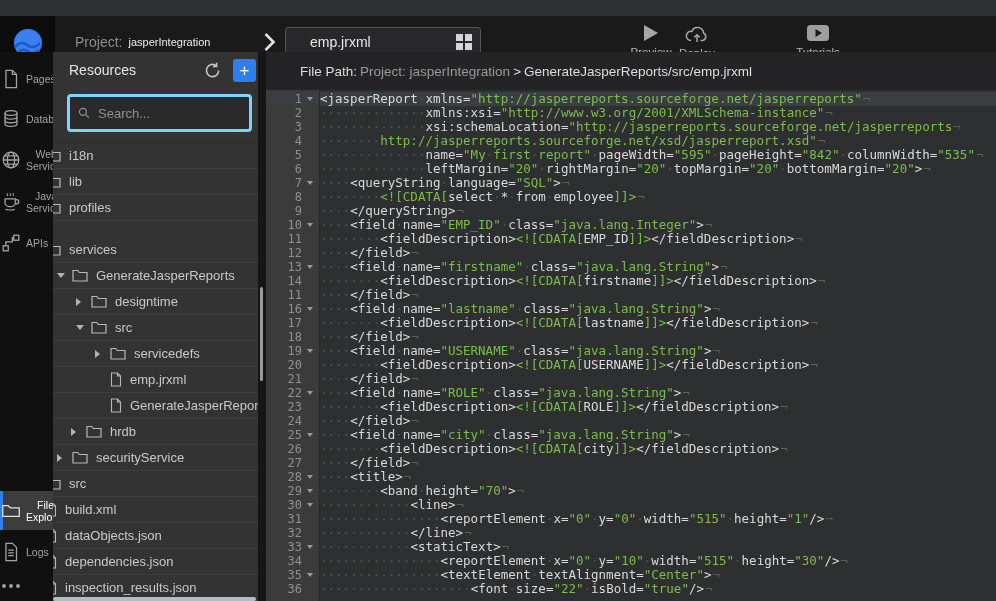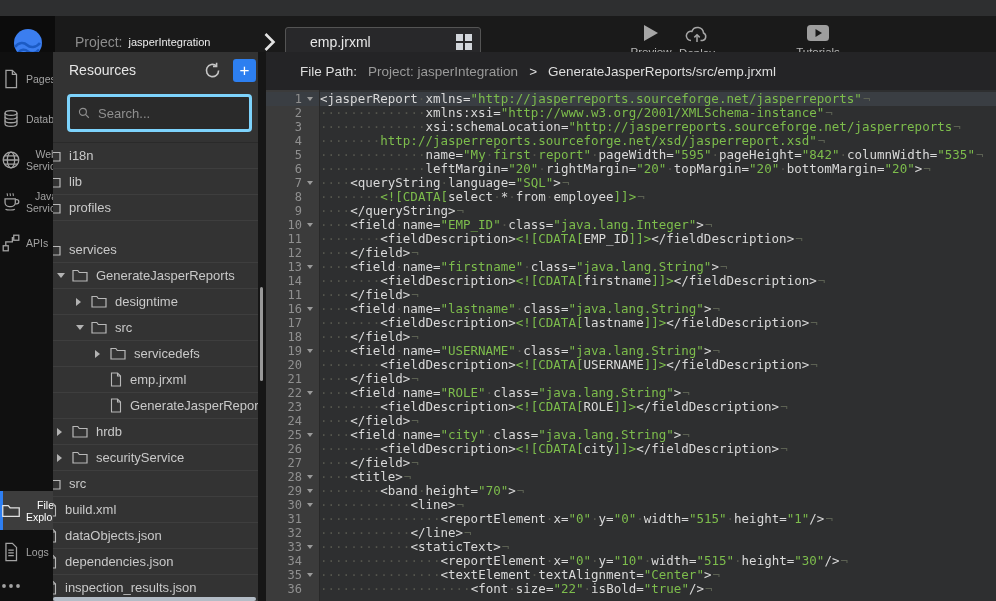--- a/index.html
+++ b/index.html
@@ -59,21 +59,21 @@
   #res-vthumb{position:absolute;left:2px;top:235px;width:3px;height:94px;background:#999;border-radius:2px;cursor:pointer;}
   #res-htrack{position:absolute;left:0;bottom:0;height:5px;width:205px;}
   #res-hthumb{position:absolute;left:0;bottom:0;height:4px;width:203px;background:#b3bcc6;border-radius:2px;cursor:pointer;}
   
   #collapse-tab{position:absolute;left:277px;top:57px;width:21px;height:25px;background:#3d3d3d;
                 border-radius:3px;color:#cfcfcf;font-size:13px;display:flex;align-items:center;
                 justify-content:center;cursor:pointer;}
   
   #editor{position:absolute;left:266px;top:52px;width:730px;height:549px;}
   #filepath{height:38px;background:#242426;display:flex;align-items:center;padding-left:34px;
-            font-size:13.5px;gap:11px;white-space:nowrap;}
+            font-size:13.5px;gap:3px;white-space:nowrap;}
   #filepath .fp-dim{color:#9a9a9a;}
   #filepath .fp-br{color:#dedede;}
   #codewrap{position:absolute;left:0;top:38px;right:0;bottom:0;display:flex;background:#2e2f30;overflow:hidden;}
   #gutter{width:54px;flex:0 0 54px;background:#3b3b3b;border-right:1px solid #292929;padding-top:2px;
           font-family:"DejaVu Sans Mono",monospace;font-size:12px;color:#909090;box-sizing:border-box;}
   .gl{height:14px;display:flex;align-items:center;}
   .gl .num{width:36px;text-align:right;}
   .gl .fold{width:16px;display:flex;justify-content:center;align-items:center;cursor:pointer;}
   .gl .fold .tri{width:0;height:0;border-left:3.5px solid transparent;border-right:3.5px solid transparent;
                  border-top:4.5px solid #9a9a9a;}
@@ -313,21 +313,21 @@
         <div class="tree-row" style="padding-left: 42px;">
           <span class="tri-slot"></span>
           <span class="ticon">
             <svg width="12" height="15" viewBox="0 0 12 15">
               <path d="M1.5 1h6l3 3v10h-9z" fill="none" stroke="#b8b8b8" stroke-width="1.1"></path>
               <path d="M7.5 1v3h3" fill="none" stroke="#b8b8b8" stroke-width="1.1"></path>
             </svg>
           </span>
           <span class="tlabel">GenerateJasperReports.s</span>
         </div>
-        <div class="tree-row" style="padding-left: 4px; align-items: center;">
+        <div class="tree-row" style="padding-left: 18px; align-items: center;">
           <span class="tri-slot">
             <span class="tri-right"></span>
           </span>
           <span class="ticon">
             <svg width="16" height="13" viewBox="0 0 16 13">
               <path d="M1 1.5h4.8l1.5 2H15v8.5H1z" fill="none" stroke="#b8b8b8" stroke-width="1.2"></path>
             </svg>
           </span>
           <span class="tlabel">hrdb</span>
         </div>

